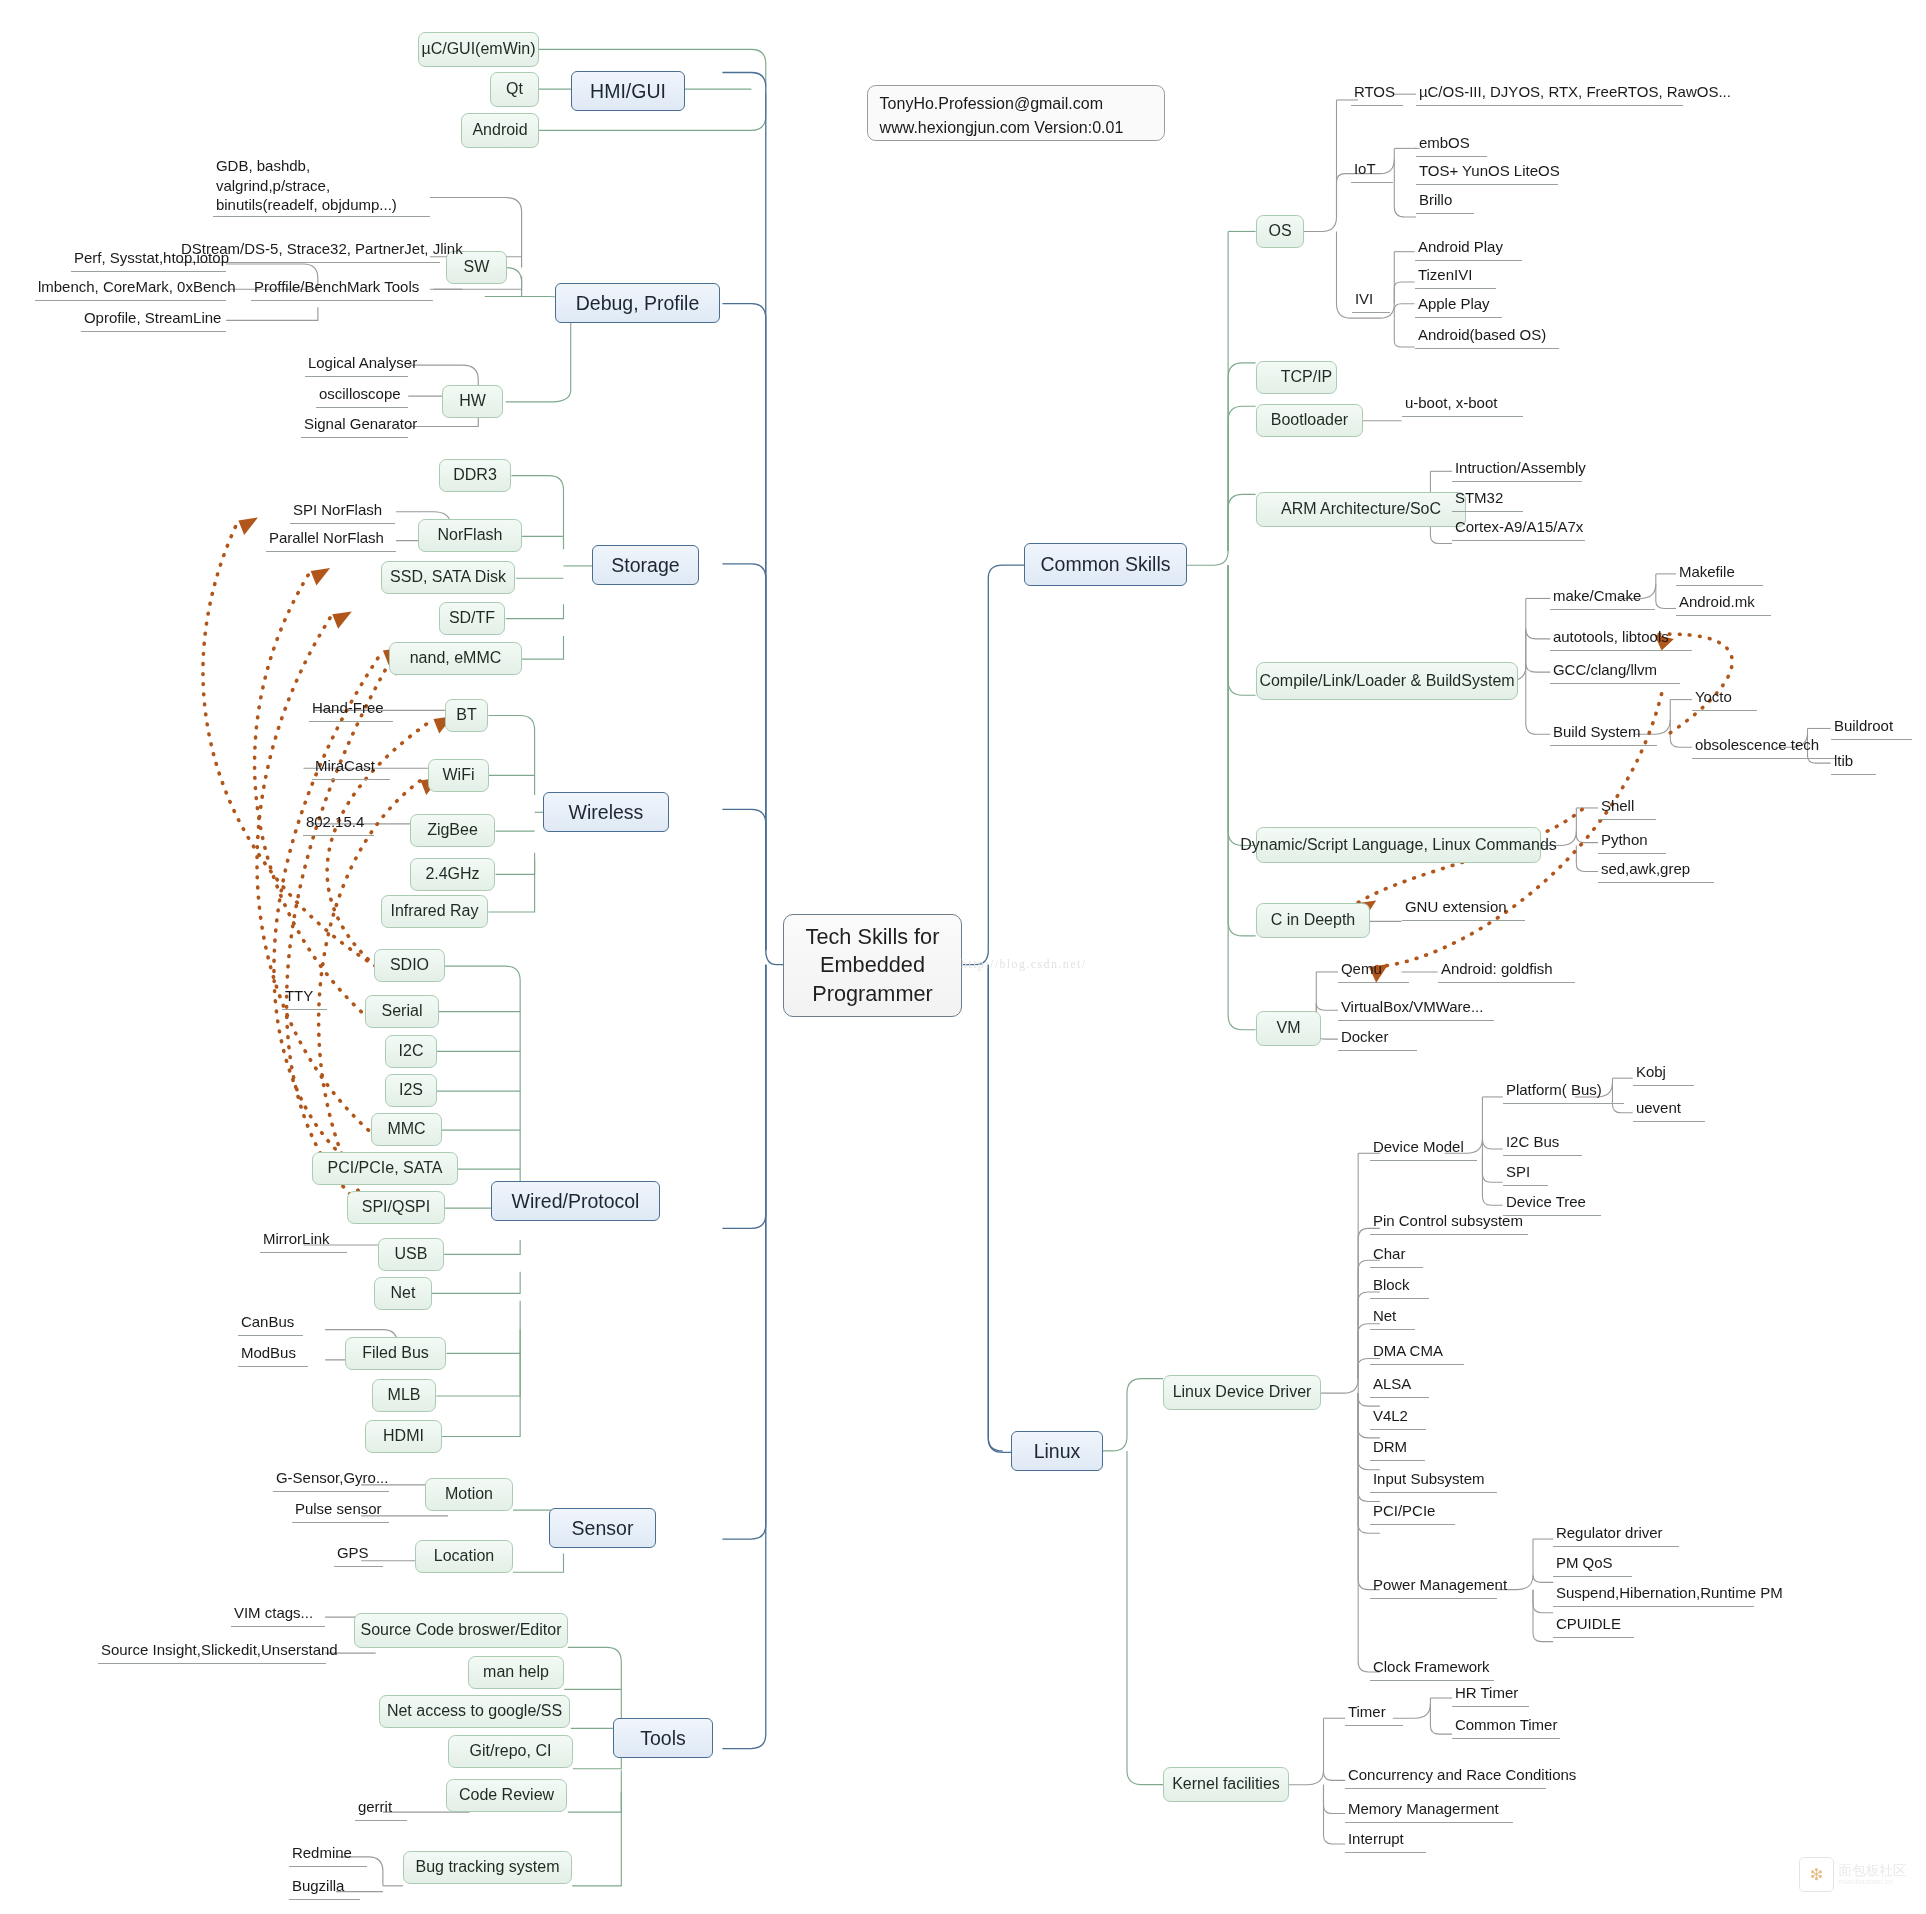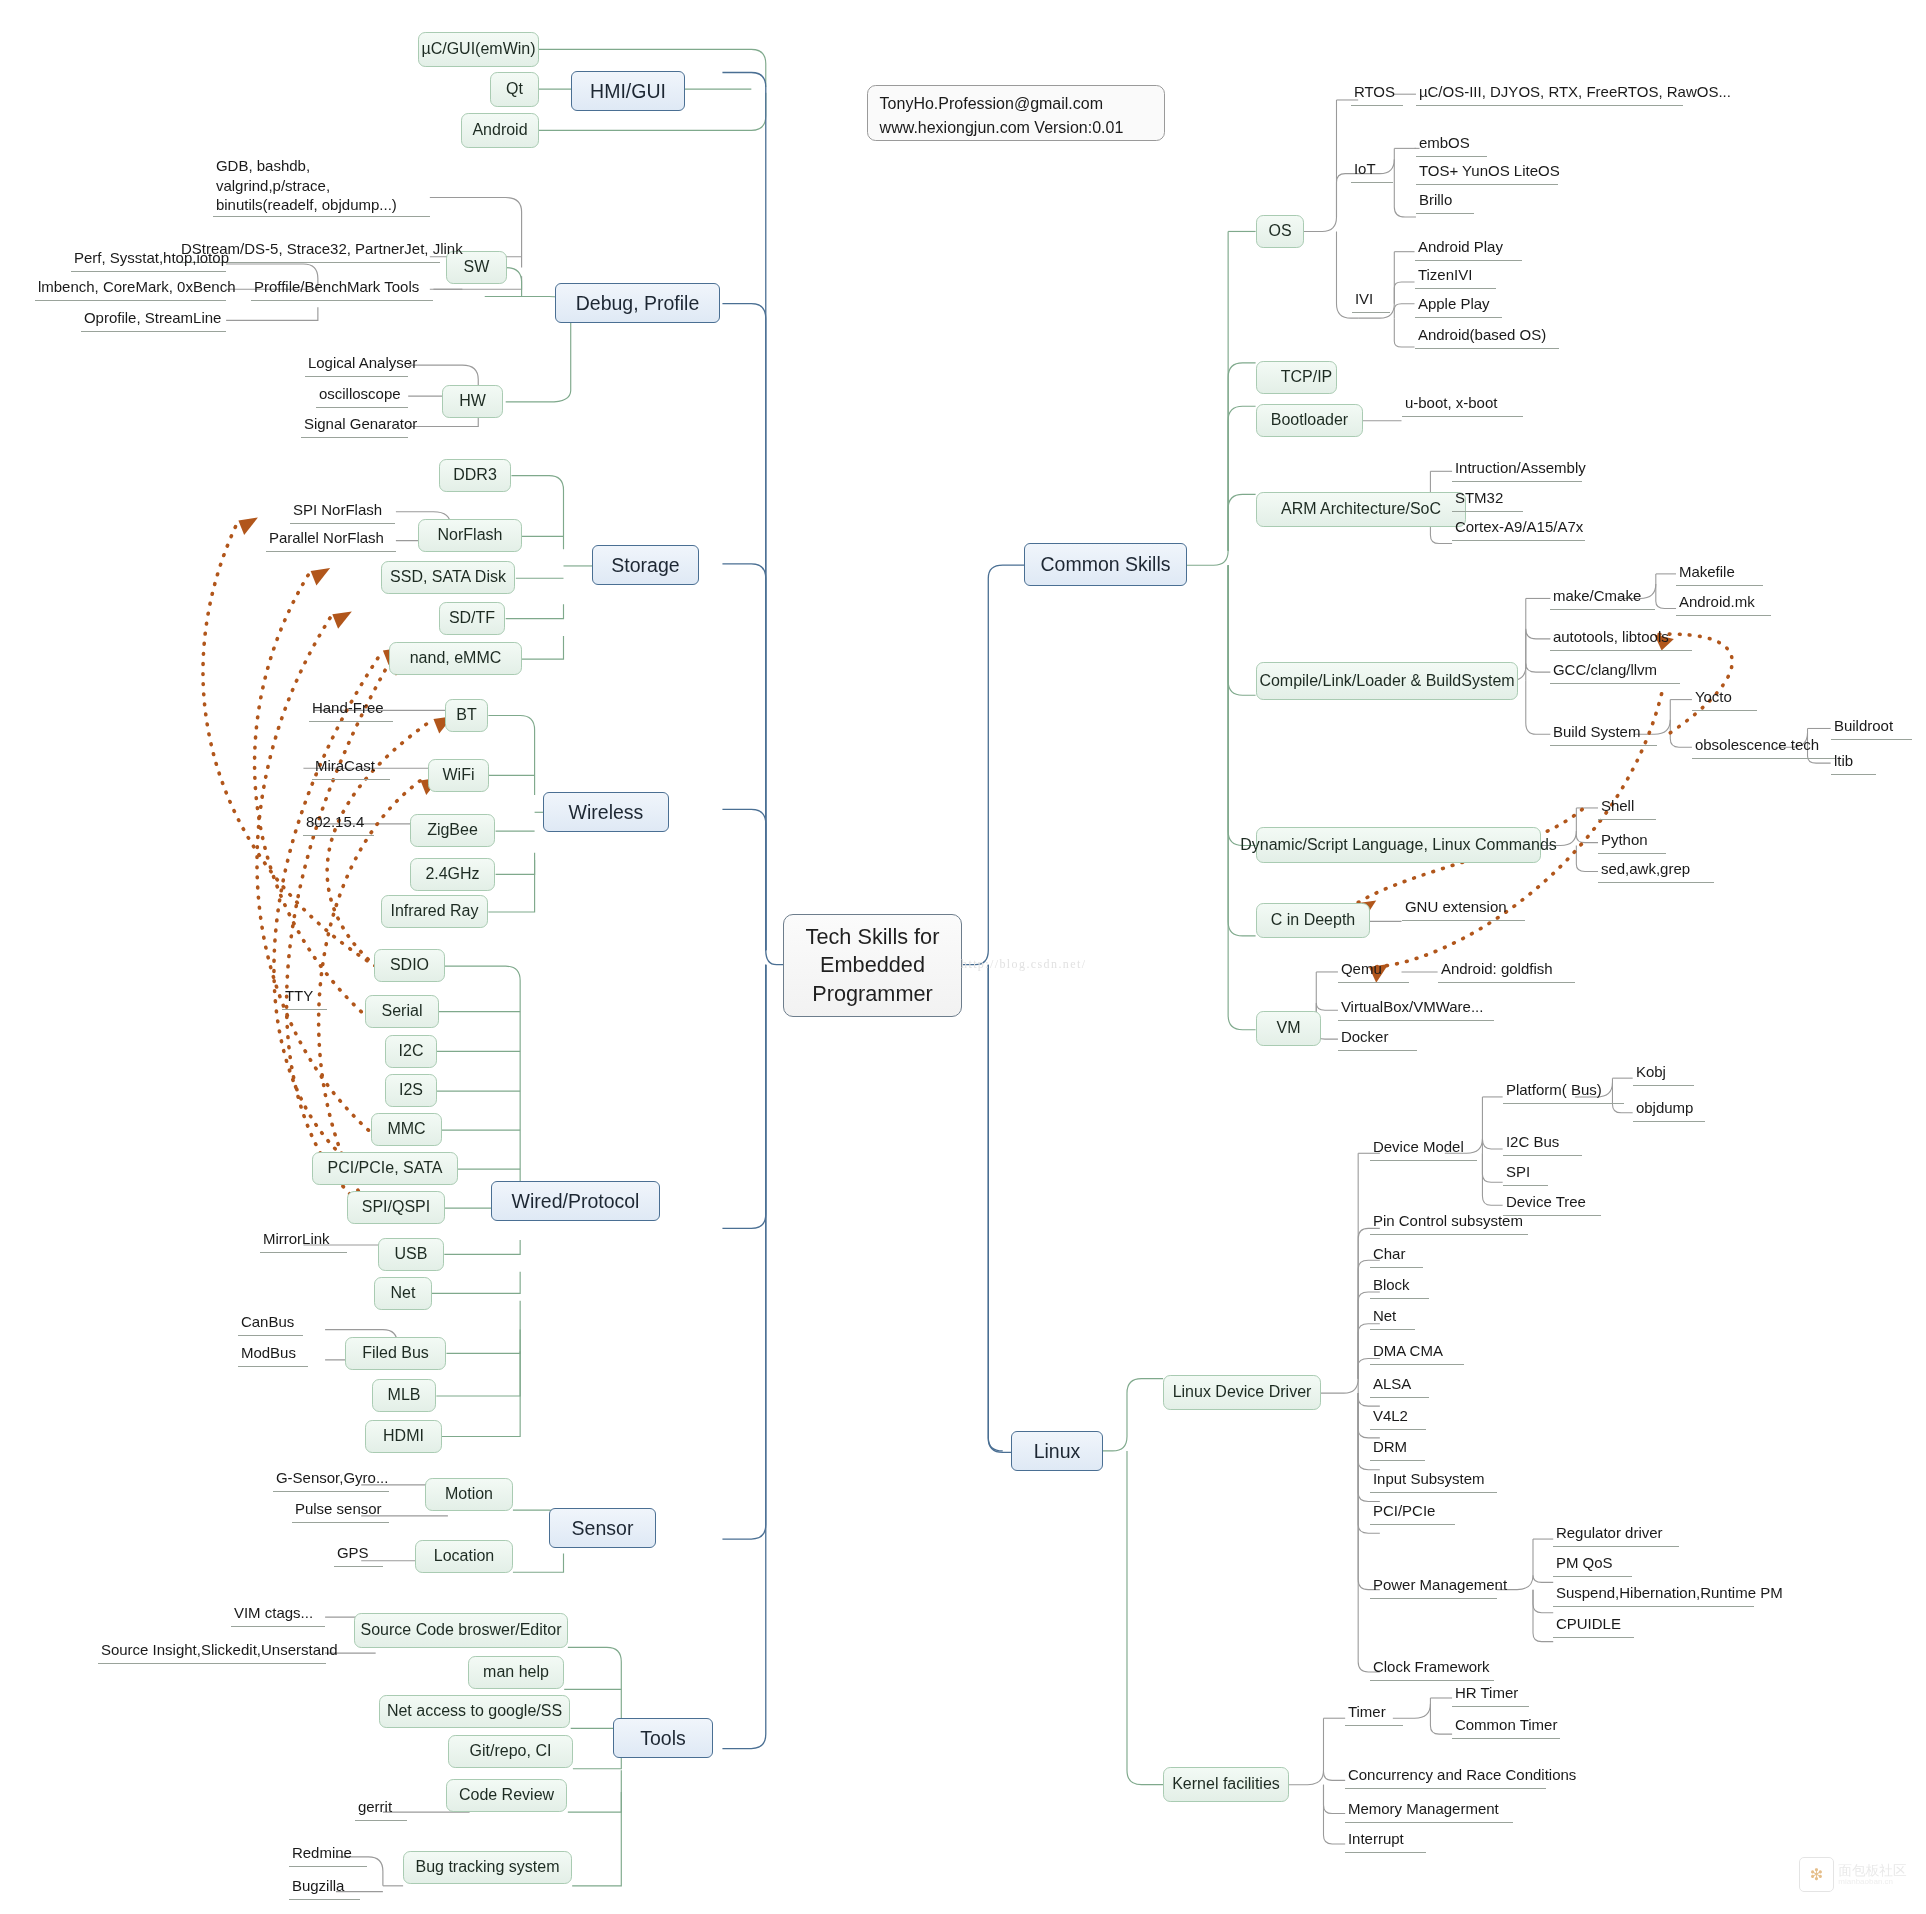--- a/index.html
+++ b/index.html
@@ -392,21 +392,21 @@
 
   <div class="node n-l2" style="left:1256px;top:361px;width:81px;height:33px;padding-left:20px;">TCP/IP</div>
   <div class="node n-l2" style="left:1256px;top:404px;width:107px;height:33px;">Bootloader</div>
   <div class="node n-leaf" style="left:1402px;top:392px;width:121px;height:24.6px;">u-boot, x-boot</div>
 
   <div class="node n-l2" style="left:1256px;top:492px;width:210px;height:35px;">ARM Architecture/SoC</div>
   <div class="node n-leaf" style="left:1452px;top:457px;width:130px;height:24.6px;">Intruction/Assembly</div>
   <div class="node n-leaf" style="left:1452px;top:487px;width:71px;height:24.6px;">STM32</div>
   <div class="node n-leaf" style="left:1452px;top:516px;width:133px;height:24.6px;">Cortex-A9/A15/A7x</div>
 
-  <div class="node n-l2" style="left:1256px;top:662px;width:262px;height:38px;">Compile/Link/Loader &amp; BuildSystem</div>
+  <div class="node n-l2" style="left:1256px;top:662px;width:262px;height:38px;border-radius:8px;">Compile/Link/Loader &amp; BuildSystem</div>
   <div class="node n-leaf" style="left:1550px;top:585px;width:105px;height:24.6px;">make/Cmake</div>
   <div class="node n-leaf" style="left:1676px;top:561px;width:87px;height:24.6px;">Makefile</div>
   <div class="node n-leaf" style="left:1676px;top:591px;width:95px;height:24.6px;">Android.mk</div>
   <div class="node n-leaf" style="left:1550px;top:626px;width:142px;height:24.6px;">autotools, libtools</div>
   <div class="node n-leaf" style="left:1550px;top:659px;width:130px;height:24.6px;">GCC/clang/llvm</div>
   <div class="node n-leaf" style="left:1550px;top:721px;width:107px;height:24.6px;">Build System</div>
   <div class="node n-leaf" style="left:1692px;top:686px;width:65px;height:24.6px;">Yocto</div>
   <div class="node n-leaf" style="left:1692px;top:734px;width:144px;height:24.6px;">obsolescence tech</div>
   <div class="node n-leaf" style="left:1831px;top:715px;width:81px;height:24.6px;">Buildroot</div>
   <div class="node n-leaf" style="left:1831px;top:750px;width:45px;height:24.6px;">ltib</div>
@@ -425,21 +425,21 @@
   <div class="node n-leaf" style="left:1338px;top:996px;width:156px;height:24.6px;">VirtualBox/VMWare...</div>
   <div class="node n-leaf" style="left:1338px;top:1026px;width:79px;height:24.6px;">Docker</div>
 
   <div class="node n-l1" style="left:1011px;top:1431px;width:92px;height:40px;">Linux</div>
   <div class="node n-l2" style="left:1163px;top:1375px;width:158px;height:35px;">Linux Device Driver</div>
   <div class="node n-l2" style="left:1163px;top:1767px;width:126px;height:35px;">Kernel facilities</div>
 
   <div class="node n-leaf" style="left:1370px;top:1136px;width:107px;height:24.6px;">Device Model</div>
   <div class="node n-leaf" style="left:1503px;top:1079px;width:121px;height:24.6px;">Platform( Bus)</div>
   <div class="node n-leaf" style="left:1633px;top:1061px;width:61px;height:24.6px;">Kobj</div>
-  <div class="node n-leaf" style="left:1633px;top:1097px;width:72px;height:24.6px;">objdump</div>
+  <div class="node n-leaf" style="left:1633px;top:1097px;width:72px;height:24.6px;">uevent</div>
   <div class="node n-leaf" style="left:1503px;top:1131px;width:79px;height:24.6px;">I2C Bus</div>
   <div class="node n-leaf" style="left:1503px;top:1161px;width:45px;height:24.6px;">SPI</div>
   <div class="node n-leaf" style="left:1503px;top:1191px;width:98px;height:24.6px;">Device Tree</div>
 
   <div class="node n-leaf" style="left:1370px;top:1210px;width:158px;height:24.6px;">Pin Control subsystem</div>
   <div class="node n-leaf" style="left:1370px;top:1243px;width:53px;height:24.6px;">Char</div>
   <div class="node n-leaf" style="left:1370px;top:1274px;width:59px;height:24.6px;">Block</div>
   <div class="node n-leaf" style="left:1370px;top:1305px;width:45px;height:24.6px;">Net</div>
   <div class="node n-leaf" style="left:1370px;top:1340px;width:94px;height:24.6px;">DMA CMA</div>
   <div class="node n-leaf" style="left:1370px;top:1373px;width:59px;height:24.6px;">ALSA</div>

